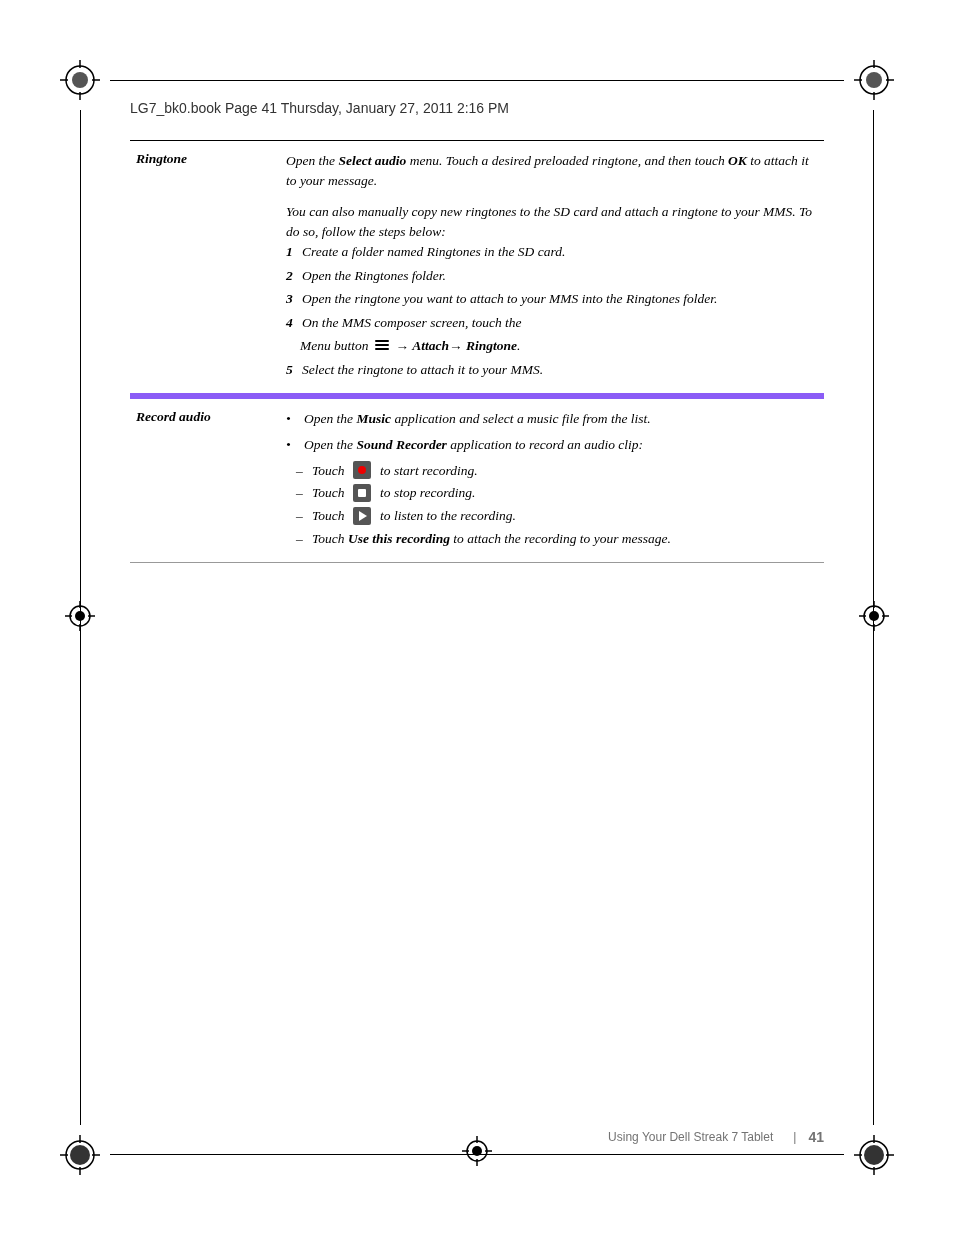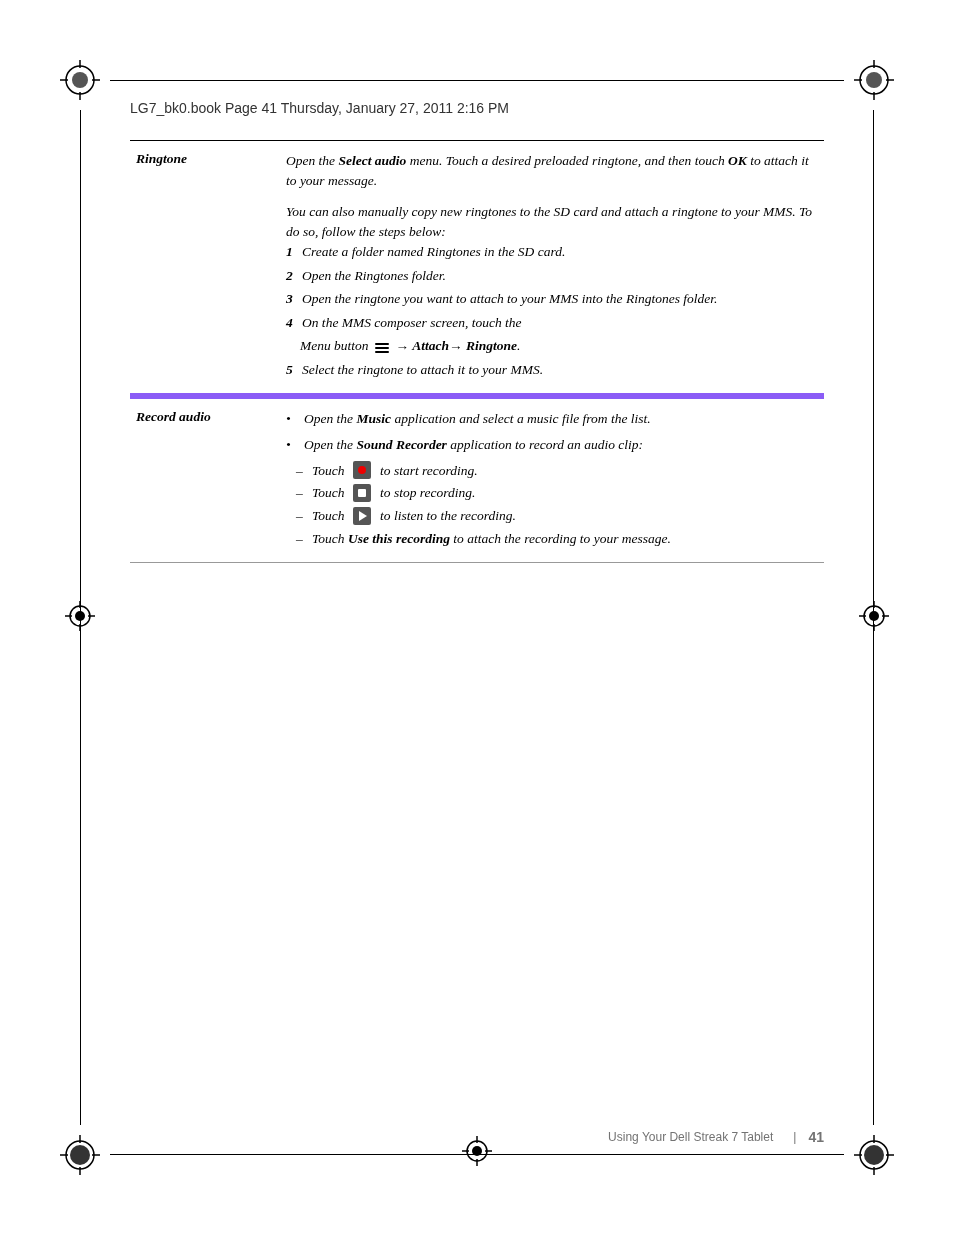--- a/index.html
+++ b/index.html
@@ -397,21 +397,21 @@
           </div>
           <div class="numbered-item">
             <span class="num bold">3</span>
             <span>Open the ringtone you want to attach to your MMS into the Ringtones folder.</span>
           </div>
           <div class="numbered-item">
             <span class="num bold">4</span>
             <span>On the MMS composer screen, touch the</span>
           </div>
 
-          <div style="margin-left:14px; margin-bottom:4px; display:flex; align-items:flex-end; line-height:1.45;">
+          <div style="margin-left:14px; margin-bottom:4px; display:flex; align-items:center; line-height:1.45;">
             <span>Menu button&nbsp;</span>
             <span class="menu-icon">
               <span></span>
                   <span></span>
                   <span></span>
             </span>
             <span>&nbsp;<span class="arrow">→</span>&nbsp;<strong>Attach</strong><span class="arrow">→</span>&nbsp;<strong>Ringtone</strong>.</span>
           </div>
           <div class="numbered-item">
             <span class="num bold">5</span>

